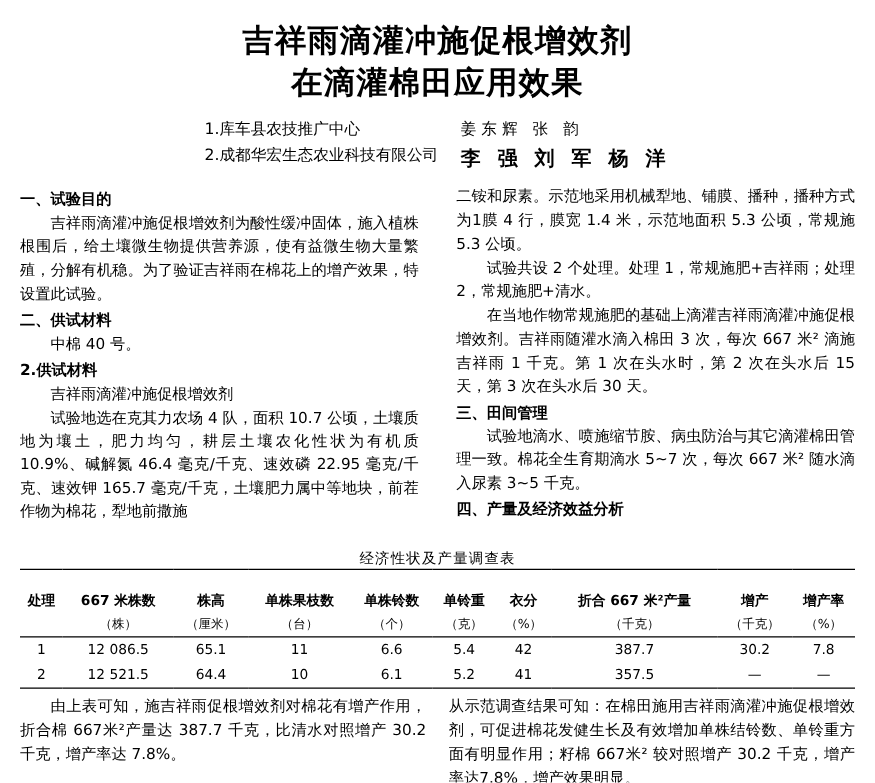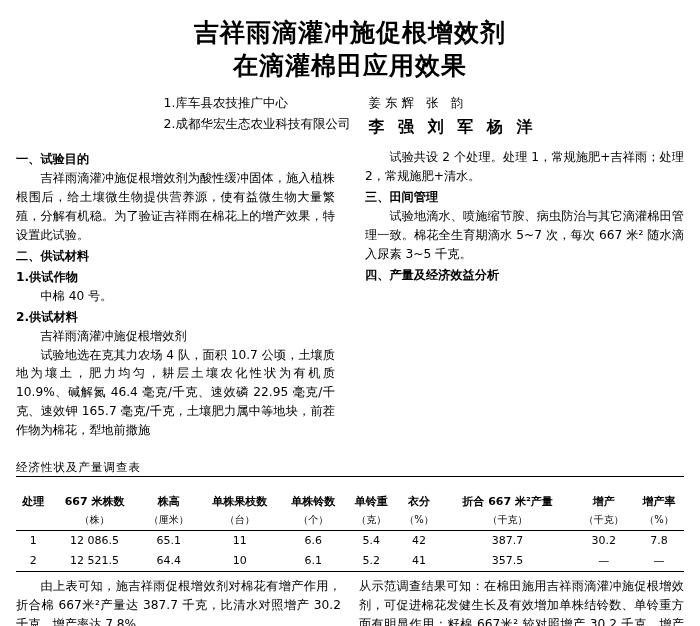--- a/index.html
+++ b/index.html
@@ -76,20 +76,21 @@
     margin: 0;
   }
   .p.noindent {
     text-indent: 0;
   }
   
   .table-wrap {
     margin-top: 8px;
   }
   .table-caption {
+    text-align: center;
     font-size: 11.5px;
     margin-bottom: 1px;
     letter-spacing: 1px;
     margin-top: 20px;
   }
   table.data {
     width: 100%;
     border-collapse: collapse;
     font-size: 11px;
     text-align: center;
@@ -145,28 +146,29 @@
       <div class="au-line">姜东辉  张 韵</div>
       <div class="au-line bold">李 强  刘 军  杨 洋</div>
     </div>
   </div>
 
   <div class="cols">
     <div class="col">
       <div class="h">一、试验目的</div>
       <div class="p">吉祥雨滴灌冲施促根增效剂为酸性缓冲固体，施入植株根围后，给土壤微生物提供营养源，使有益微生物大量繁殖，分解有机稳。为了验证吉祥雨在棉花上的增产效果，特设置此试验。</div>
       <div class="h">二、供试材料</div>
-      <div class="h">1.供试作物</div>
       <div class="p">中棉 40 号。</div>
       <div class="h">2.供试材料</div>
       <div class="p">吉祥雨滴灌冲施促根增效剂</div>
       <div class="p">试验地选在克其力农场 4 队，面积 10.7 公顷，土壤质地为壤土，肥力均匀，耕层土壤农化性状为有机质 10.9%、碱解氮 46.4 毫克/千克、速效磷 22.95 毫克/千克、速效钾 165.7 毫克/千克，土壤肥力属中等地块，前茬作物为棉花，犁地前撒施</div>
     </div>
     <div class="col">
+      <div class="p noindent">二铵和尿素。示范地采用机械犁地、铺膜、播种，播种方式为1膜 4 行，膜宽 1.4 米，示范地面积 5.3 公顷，常规施 5.3 公顷。</div>
       <div class="p">试验共设 2 个处理。处理 1，常规施肥+吉祥雨；处理 2，常规施肥+清水。</div>
+      <div class="p">在当地作物常规施肥的基础上滴灌吉祥雨滴灌冲施促根增效剂。吉祥雨随灌水滴入棉田 3 次，每次 667 米² 滴施吉祥雨 1 千克。第 1 次在头水时，第 2 次在头水后 15 天，第 3 次在头水后 30 天。</div>
       <div class="h">三、田间管理</div>
       <div class="p">试验地滴水、喷施缩节胺、病虫防治与其它滴灌棉田管理一致。棉花全生育期滴水 5~7 次，每次 667 米² 随水滴入尿素 3~5 千克。</div>
       <div class="h">四、产量及经济效益分析</div>
     </div>
   </div>
 
   <div class="table-wrap">
     <div class="table-caption">经济性状及产量调查表</div>
     <table class="data">
       <thead>

